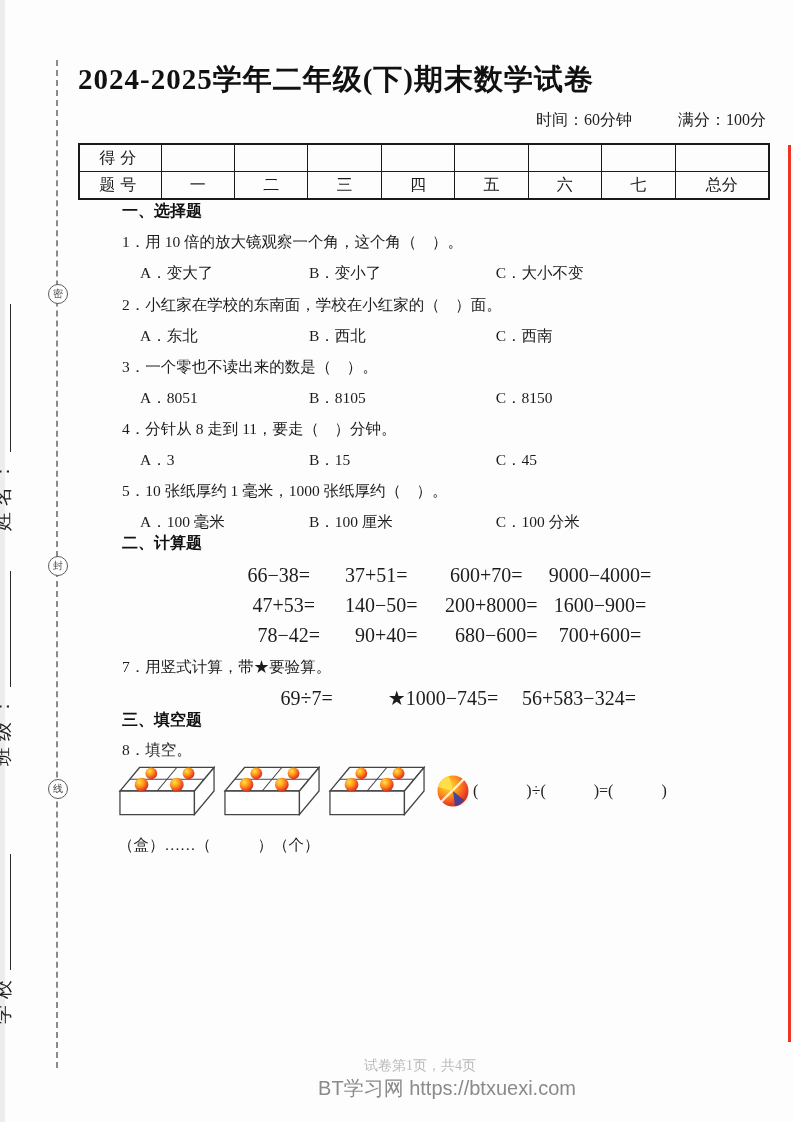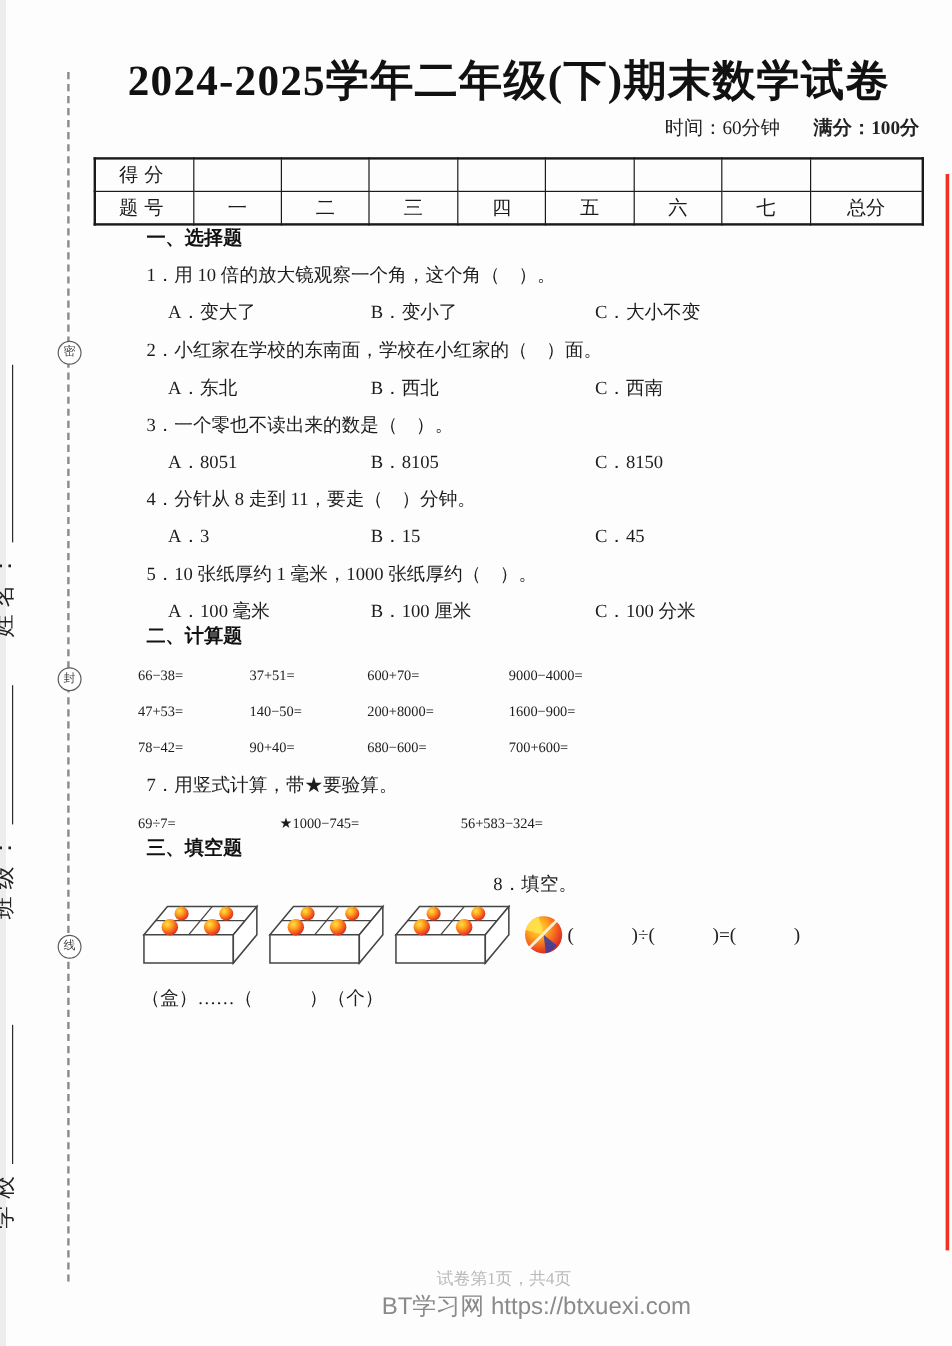--- a/index.html
+++ b/index.html
@@ -21,46 +21,46 @@
     position:absolute;left:16px;white-space:nowrap;transform:rotate(-90deg);
     transform-origin:left bottom;font-size:19px;letter-spacing:6px;color:#222;
   }
   .seal-blank{display:inline-block;height:1em;border-bottom:1.5px solid #2a2a2a;vertical-align:-2px;margin-left:4px;}
   .seal-blank.w1{width:148px;}
   .seal-blank.w2{width:116px;}
 
   
   .content{position:absolute;left:78px;top:0;width:692px;}
   h1.title{
-    margin:0;padding-top:46px;height:42px;line-height:42px;text-align:center;
-    font-size:36px;font-weight:700;letter-spacing:1px;color:#111;
+    margin:0;padding-top:58px;height:42px;line-height:42px;
+    font-size:29px;font-weight:700;letter-spacing:1px;color:#111;
   }
   .meta{margin-top:8px;height:24px;line-height:24px;text-align:right;padding-right:4px;font-size:16px;color:#222;}
-  .meta .gap{margin-left:24px;font-weight:bold;}
+  .meta .gap{margin-left:42px;}
 
   table.score{border-collapse:collapse;margin-top:11px;width:692px;table-layout:fixed;}
   table.score td{
     border:1.5px solid #1a1a1a;height:26px;text-align:center;font-size:16px;color:#1a1a1a;padding:0;
   }
   table.score{border:2.5px solid #1a1a1a;}
   td.rowhd{letter-spacing:5px;}
   col.c-first{width:82px;} col.c-last{width:94px;}
 
   h2.sec{
     font-family:"Liberation Sans","DejaVu Sans",sans-serif;
     font-size:16px;font-weight:700;margin:0;padding-left:44px;height:22px;line-height:22px;color:#111;
   }
   .sec1{margin-top:44px;} .sec2{margin-top:40px;} .sec3{margin-top:48px;}
   .q{margin:0;padding-left:44px;height:21px;line-height:21px;font-size:15.5px;}
-  .q.mt{margin-top:11px;} .q.mt10{margin-top:10px;font-family:Liberation Serif, serif;} .q.mt9{margin-top:9px;} .q.mt8{margin-top:8px;text-align:center;}
+  .q.mt{margin-top:11px;} .q.mt10{margin-top:10px;font-family:Liberation Serif, serif;} .q.mt9{margin-top:9px;} .q.mt8{margin-top:8px;}
   .opts{margin-top:10px;padding-left:62px;height:21px;line-height:21px;font-size:15.5px;}
   .opts .oa{display:inline-block;width:165px;}
   .opts .ob{display:inline-block;width:183px;}
 
-  .calc-row{margin-top:9px;padding-left:37px;height:21px;line-height:21px;font-size:12px;}
+  .calc-row{margin-top:9px;padding-left:37px;height:21px;line-height:21px;font-size:20px;text-align:center;}
   .calc-row.first{margin-top:11px;}
   .calc-row .cw1{display:inline-block;width:90px;}
   .calc-row .cw2{display:inline-block;width:95px;}
   .calc-row .cw3{display:inline-block;width:115px;}
   .calc-row .c7a{display:inline-block;width:115px;}
   .calc-row .c7b{display:inline-block;width:148px;}
 
   .figure-row{margin-top:2px;padding-left:40px;height:58px;display:flex;align-items:center;}
   .boxsvg{width:98px;height:52px;margin-right:7px;flex:0 0 auto;}
   .ballsvg{width:36px;height:36px;margin-left:2px;flex:0 0 auto;}

